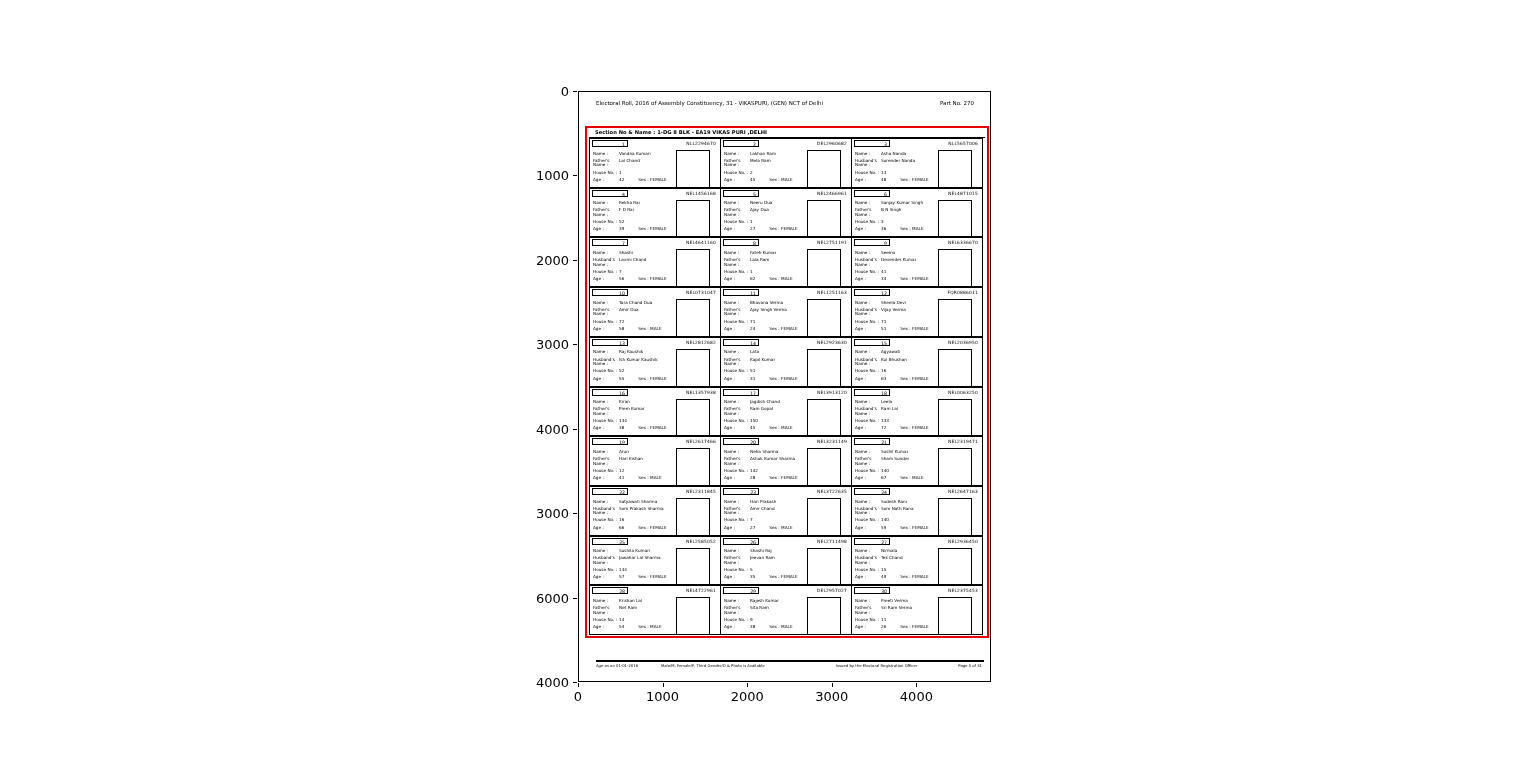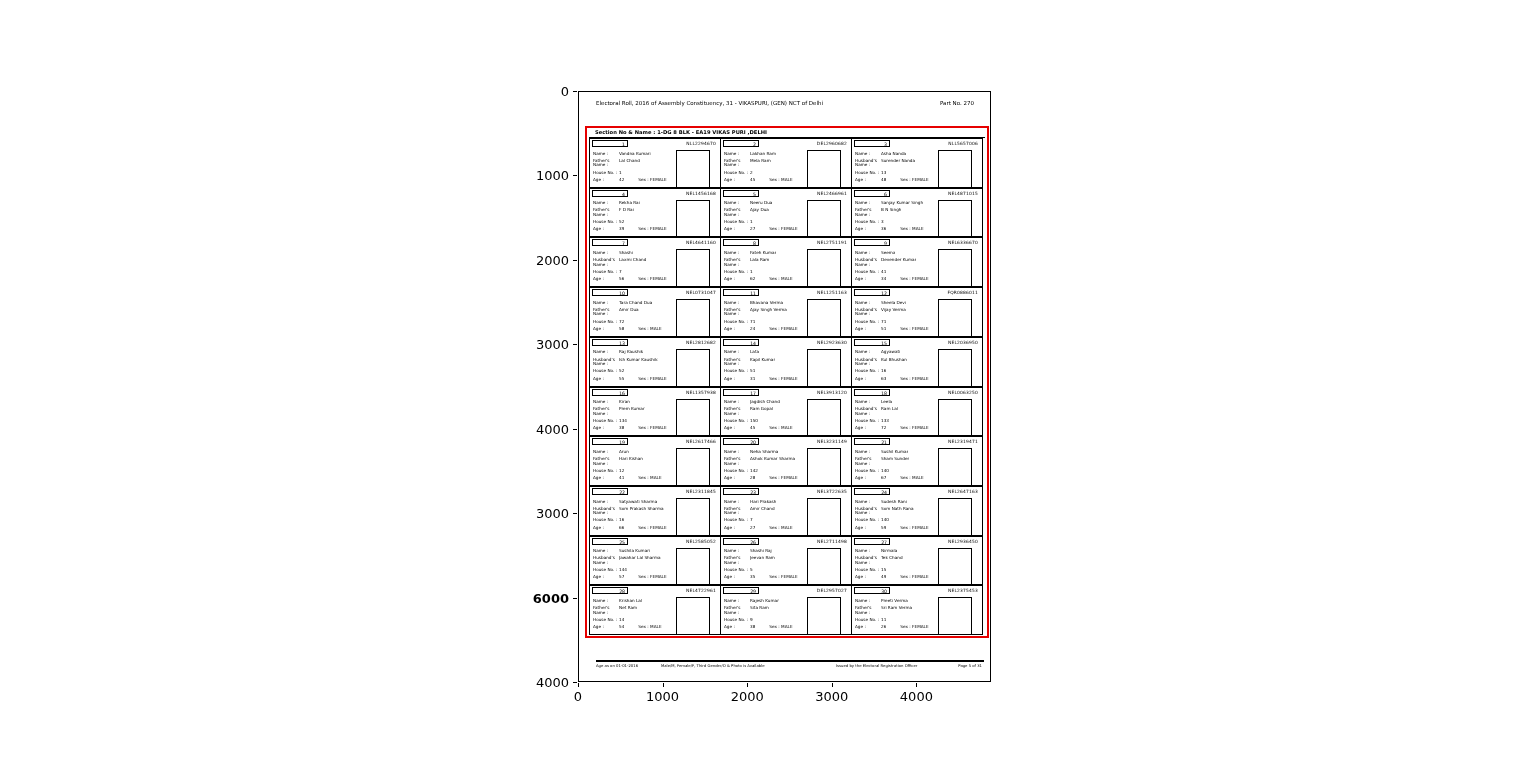--- a/index.html
+++ b/index.html
@@ -856,21 +856,21 @@
       <div class="ytick-label" style="left: 523px; top: 169.429px;">1000</div>
       <div class="ytick-mark" style="left: 573px; top: 259.857px;"></div>
       <div class="ytick-label" style="left: 523px; top: 253.857px;">2000</div>
       <div class="ytick-mark" style="left: 573px; top: 344.286px;"></div>
       <div class="ytick-label" style="left: 523px; top: 338.286px;">3000</div>
       <div class="ytick-mark" style="left: 573px; top: 428.714px;"></div>
       <div class="ytick-label" style="left: 523px; top: 422.714px;">4000</div>
       <div class="ytick-mark" style="left: 573px; top: 513.143px;"></div>
       <div class="ytick-label" style="left: 523px; top: 507.143px;">3000</div>
       <div class="ytick-mark" style="left: 573px; top: 597.571px;"></div>
-      <div class="ytick-label" style="left: 523px; top: 591.571px; font-weight: bold;">6000</div>
+      <div class="ytick-label" style="left: 523px; top: 591.571px;">6000</div>
       <div class="ytick-mark" style="left: 573px; top: 682px;"></div>
       <div class="ytick-label" style="left: 523px; top: 676px;">4000</div>
       <div class="xtick-mark" style="left: 578px; top: 683px;"></div>
       <div class="xtick-label" style="left: 548px; top: 690px;">0</div>
       <div class="xtick-mark" style="left: 662.6px; top: 683px;"></div>
       <div class="xtick-label" style="left: 632.6px; top: 690px;">1000</div>
       <div class="xtick-mark" style="left: 747.2px; top: 683px;"></div>
       <div class="xtick-label" style="left: 717.2px; top: 690px;">2000</div>
       <div class="xtick-mark" style="left: 831.8px; top: 683px;"></div>
       <div class="xtick-label" style="left: 801.8px; top: 690px;">3000</div>

